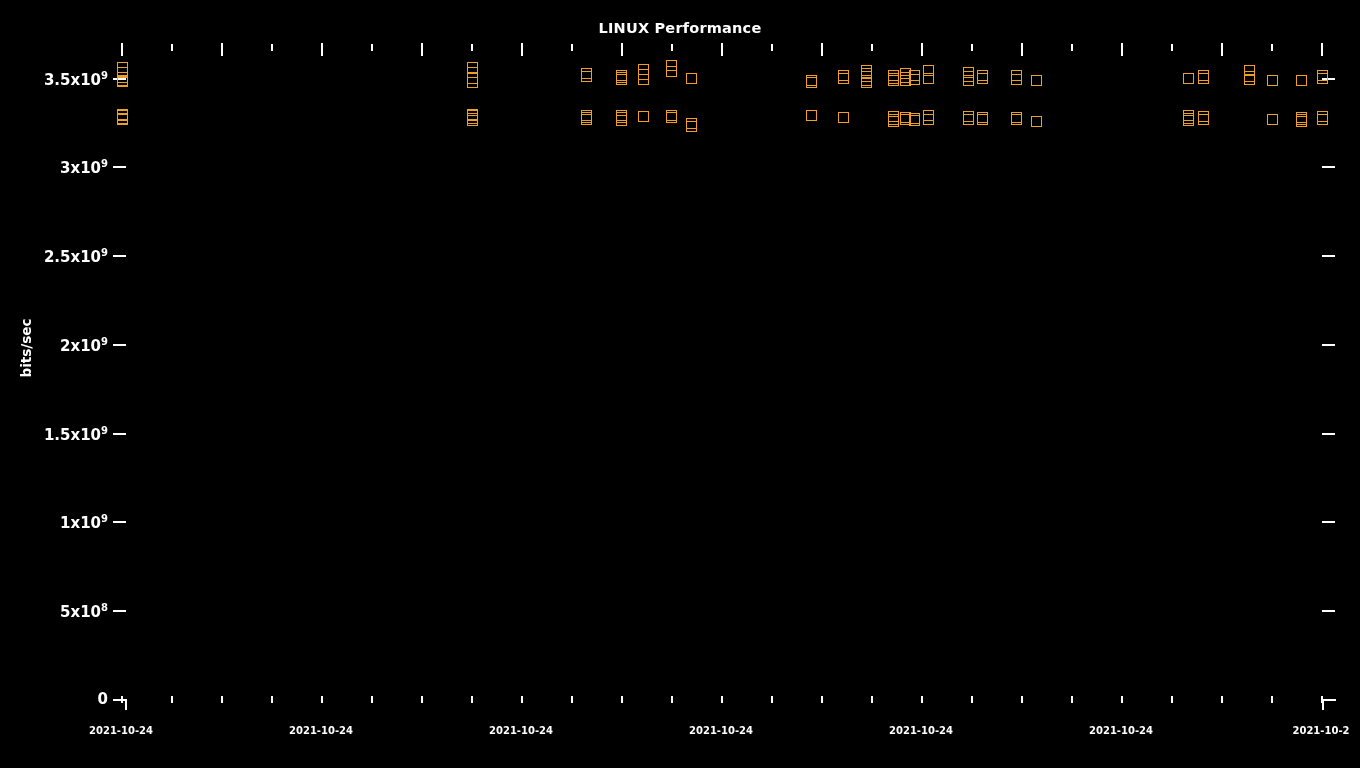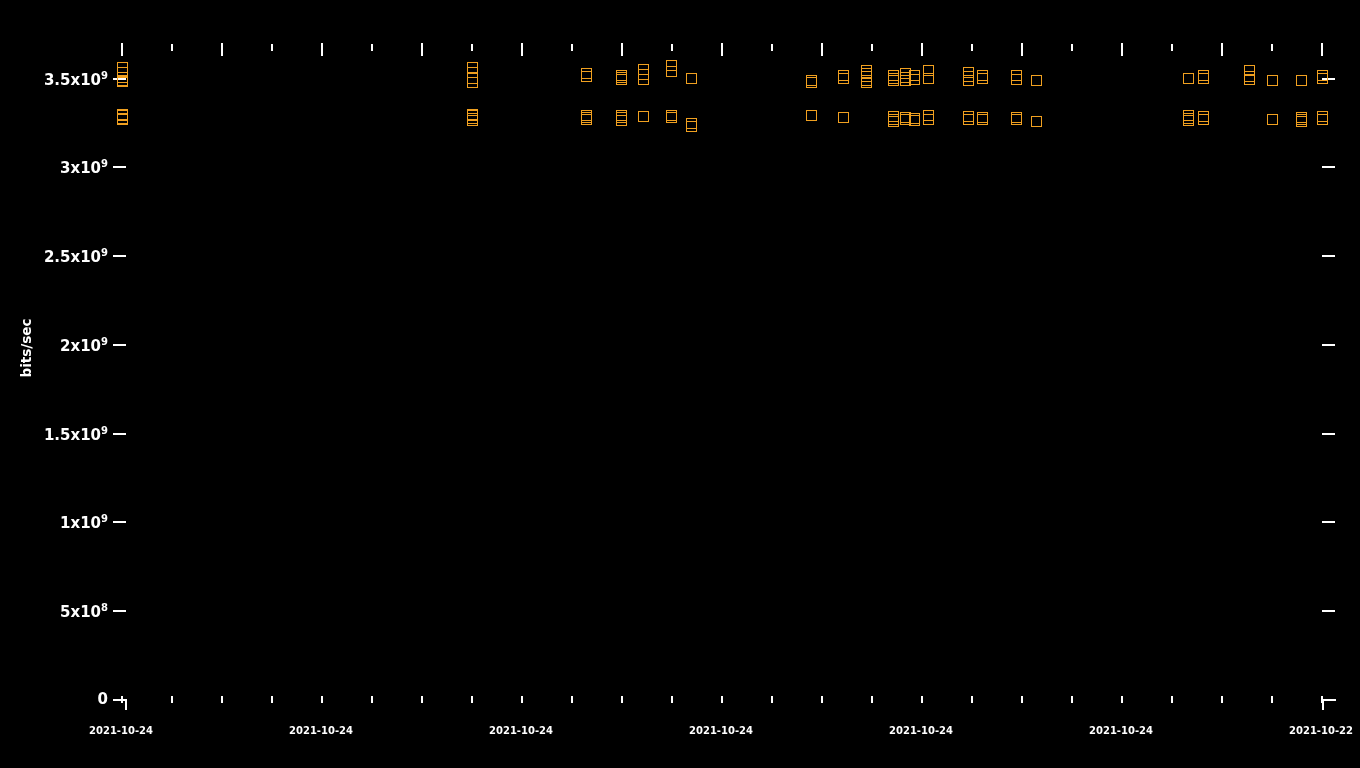--- a/index.html
+++ b/index.html
@@ -47,20 +47,21 @@
     width:11px;height:11px;border:1.6px solid #f0a020;background:transparent;
   }
 
   .plot{position:absolute;left:0;top:0;width:1360px;height:768px;}
 </style>
 </head>
 <body>
 
 <div id="root">
 
+  <div class="chart-title">LINUX Performance</div>
 
   <div class="axis-label-y">bits/sec</div>
 
 
   <div class="plot" id="plot-layer">
       <div class="ytick-wrap" style="top: 700px;">
         <div class="ytick-label" style="top: -8px; right: 0px;">0</div>
       </div>
       <div class="tick ytick-mark" style="left: 113px; top: 699px; width: 0px;"></div>
       <div class="ytick-wrap" style="top: 611.233px;">
@@ -155,21 +156,21 @@
       <div class="tick xtick-minor" style="left: 1171px; top: 44px;"></div>
       <div class="tick xtick-minor" style="left: 1171px; top: 696px;"></div>
       <div class="tick xtick-minor" style="left: 1271px; top: 44px;"></div>
       <div class="tick xtick-minor" style="left: 1271px; top: 696px;"></div>
       <div class="xtick-label" style="left: 121px;">2021-10-24</div>
       <div class="xtick-label" style="left: 321px;">2021-10-24</div>
       <div class="xtick-label" style="left: 521px;">2021-10-24</div>
       <div class="xtick-label" style="left: 721px;">2021-10-24</div>
       <div class="xtick-label" style="left: 921px;">2021-10-24</div>
       <div class="xtick-label" style="left: 1121px;">2021-10-24</div>
-      <div class="xtick-label" style="left: 1321px;">2021-10-22</div>
+      <div class="xtick-label" style="left: 1321px;">2021-10-2</div>
       <div class="marker" style="border-color: rgb(240, 160, 32); left: 116.5px; top: 62.4781px;"></div>
       <div class="marker" style="border-color: rgb(240, 160, 32); left: 116.5px; top: 66.9164px;"></div>
       <div class="marker" style="border-color: rgb(240, 160, 32); left: 116.5px; top: 72.2425px;"></div>
       <div class="marker" style="border-color: rgb(240, 160, 32); left: 116.5px; top: 74.5504px;"></div>
       <div class="marker" style="border-color: rgb(240, 160, 32); left: 116.5px; top: 76.3258px;"></div>
       <div class="marker" style="border-color: rgb(240, 160, 32); left: 116.5px; top: 108.637px;"></div>
       <div class="marker" style="border-color: rgb(240, 160, 32); left: 116.5px; top: 110.057px;"></div>
       <div class="marker" style="border-color: rgb(240, 160, 32); left: 116.5px; top: 112.543px;"></div>
       <div class="marker" style="border-color: rgb(240, 160, 32); left: 116.5px; top: 114.318px;"></div>
       <div class="marker" style="border-color: rgb(240, 160, 32); left: 466.5px; top: 62.4781px;"></div>

